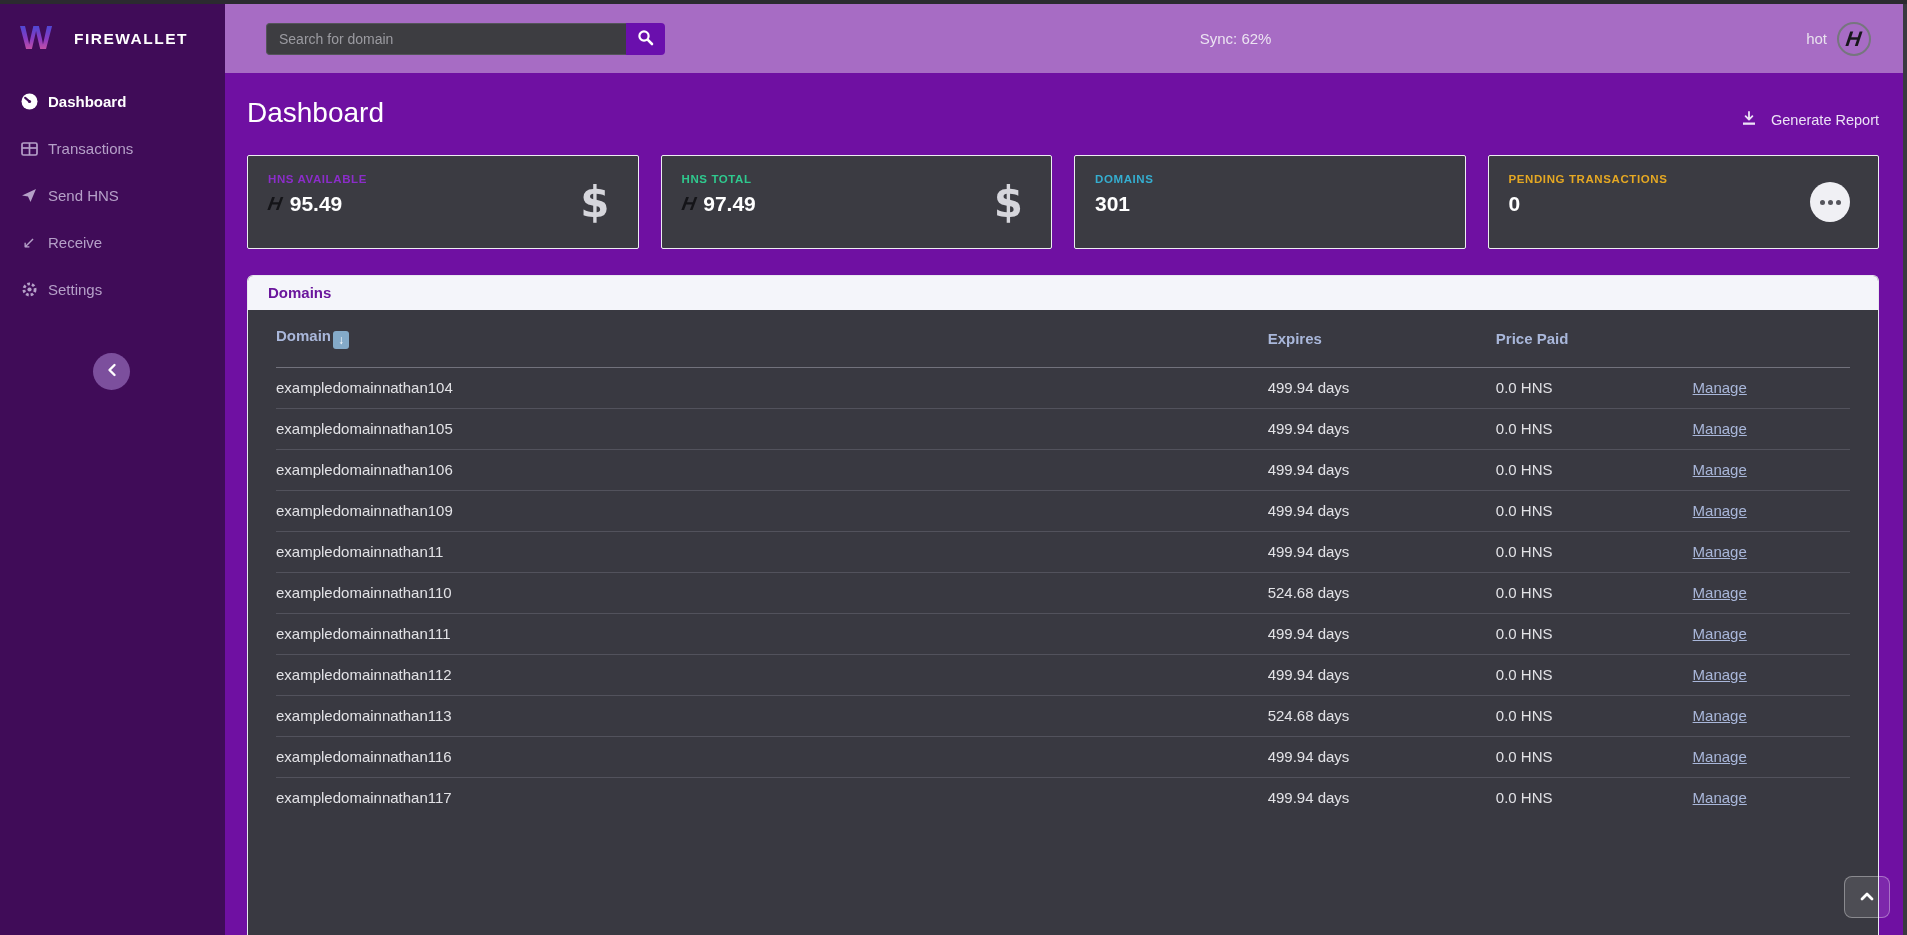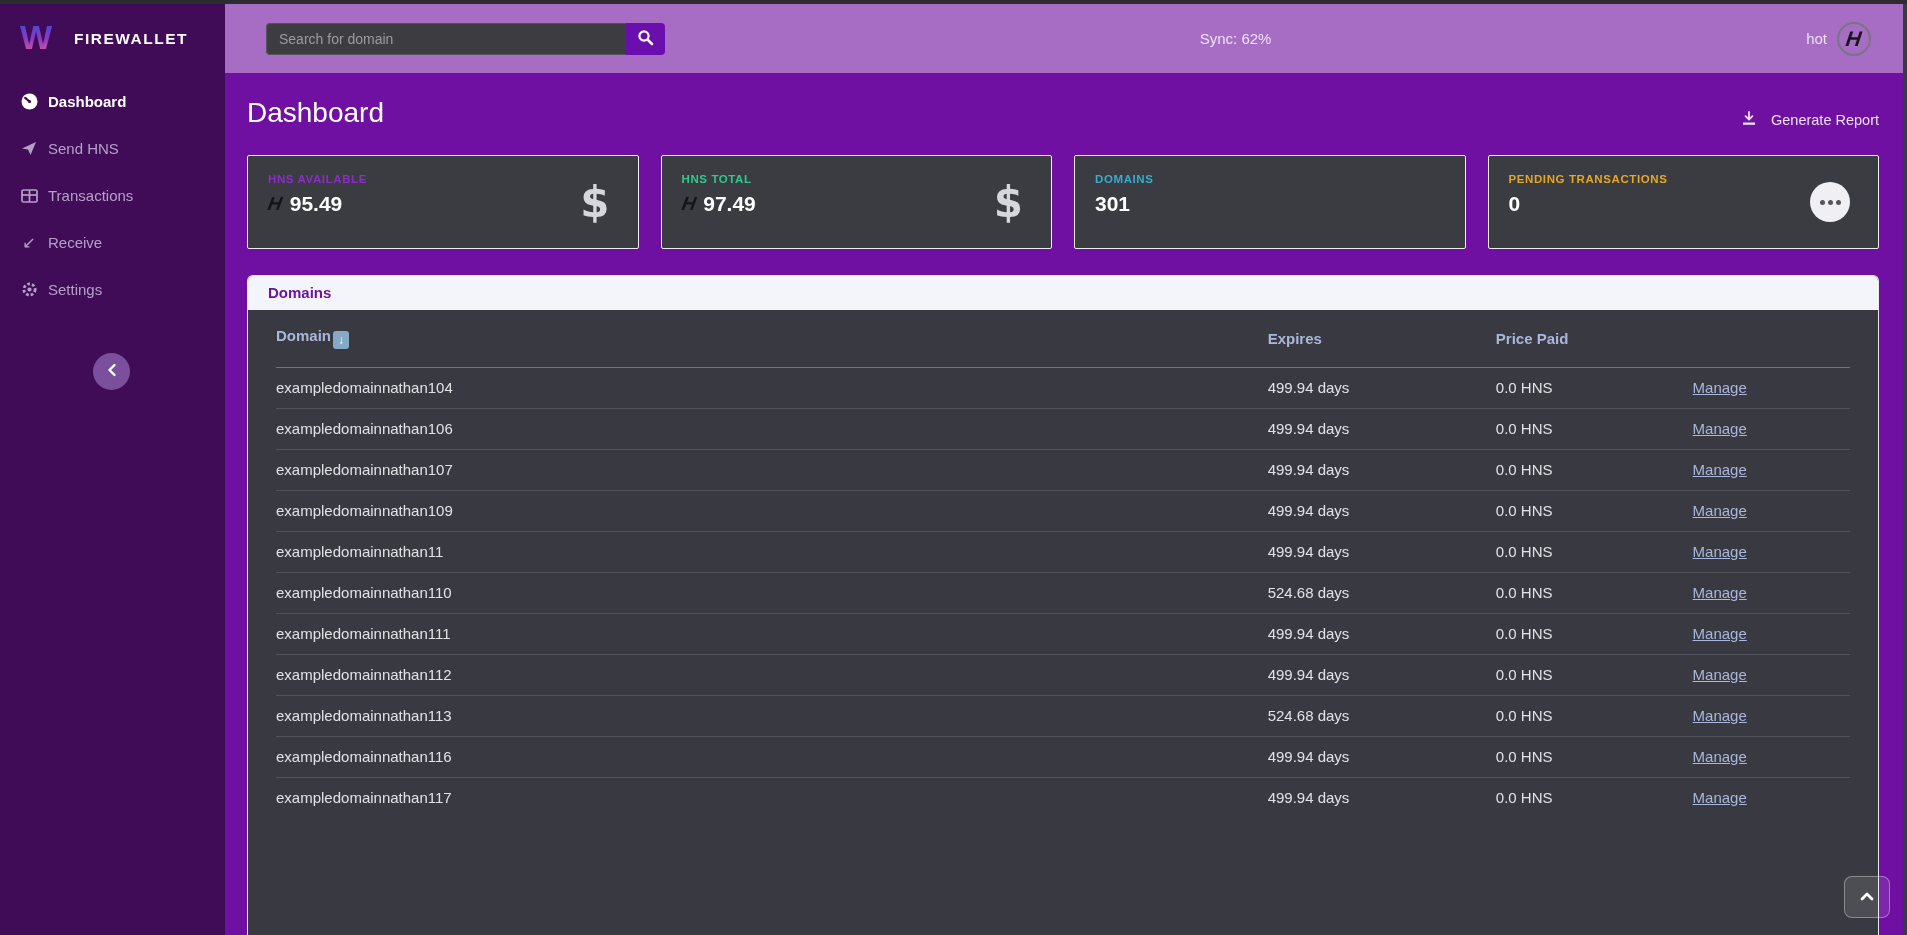--- a/index.html
+++ b/index.html
@@ -114,35 +114,35 @@
         <svg width="17" height="17" viewBox="0 0 17 17">
             <circle cx="8.5" cy="8.5" r="8" fill="#ffffff"></circle>
             <line x1="8.5" y1="8.5" x2="4.2" y2="4.8" stroke="#400c58" stroke-width="2.2" stroke-linecap="round"></line>
             <circle cx="8.5" cy="8.5" r="1.6" fill="#400c58"></circle>
           </svg>
       </span>
       <span>Dashboard</span>
     </a>
     <a class="nav-item">
       <span class="ni">
-        <svg width="16" height="15" viewBox="0 0 16 15">
-            <path d="M1 7.5 L15 1 L9.5 14 L7 8.5 Z" fill="#b5a0c8"></path>
-          </svg>
-      </span>
-      <span>Send HNS</span>
-    </a>
-    <a class="nav-item">
-      <span class="ni">
         <svg width="17" height="16" viewBox="0 0 17 16">
             <rect x="1" y="2" width="15" height="12" rx="1.5" fill="none" stroke="#b5a0c8" stroke-width="1.7"></rect>
             <line x1="1" y1="7" x2="16" y2="7" stroke="#b5a0c8" stroke-width="1.7"></line>
             <line x1="8.5" y1="2" x2="8.5" y2="14" stroke="#b5a0c8" stroke-width="1.7"></line>
           </svg>
       </span>
       <span>Transactions</span>
+    </a>
+    <a class="nav-item">
+      <span class="ni">
+        <svg width="16" height="15" viewBox="0 0 16 15">
+            <path d="M1 7.5 L15 1 L9.5 14 L7 8.5 Z" fill="#b5a0c8"></path>
+          </svg>
+      </span>
+      <span>Send HNS</span>
     </a>
     <a class="nav-item">
       <span class="ni glyph-recv">↙</span>
       <span>Receive</span>
     </a>
     <a class="nav-item">
       <span class="ni">
         <svg width="17" height="17" viewBox="0 0 17 17">
             <circle cx="8.5" cy="8.5" r="5.6" fill="none" stroke="#b5a0c8" stroke-width="2.8" stroke-dasharray="2.7 2"></circle>
             <circle cx="8.5" cy="8.5" r="2.1" fill="#b5a0c8"></circle>
@@ -252,27 +252,27 @@
           </tr>
         </thead>
         <tbody>
             <tr>
     <td>exampledomainnathan104</td>
     <td>499.94 days</td>
     <td>0.0 HNS</td>
     <td><a class="manage-link">Manage</a></td>
   </tr>
             <tr>
+    <td>exampledomainnathan105</td>
+    <td>499.94 days</td>
+    <td>0.0 HNS</td>
+    <td><a class="manage-link">Manage</a></td>
+  </tr>
+            <tr>
     <td>exampledomainnathan106</td>
-    <td>499.94 days</td>
-    <td>0.0 HNS</td>
-    <td><a class="manage-link">Manage</a></td>
-  </tr>
-            <tr>
-    <td>exampledomainnathan107</td>
     <td>499.94 days</td>
     <td>0.0 HNS</td>
     <td><a class="manage-link">Manage</a></td>
   </tr>
             <tr>
     <td>exampledomainnathan109</td>
     <td>499.94 days</td>
     <td>0.0 HNS</td>
     <td><a class="manage-link">Manage</a></td>
   </tr>

